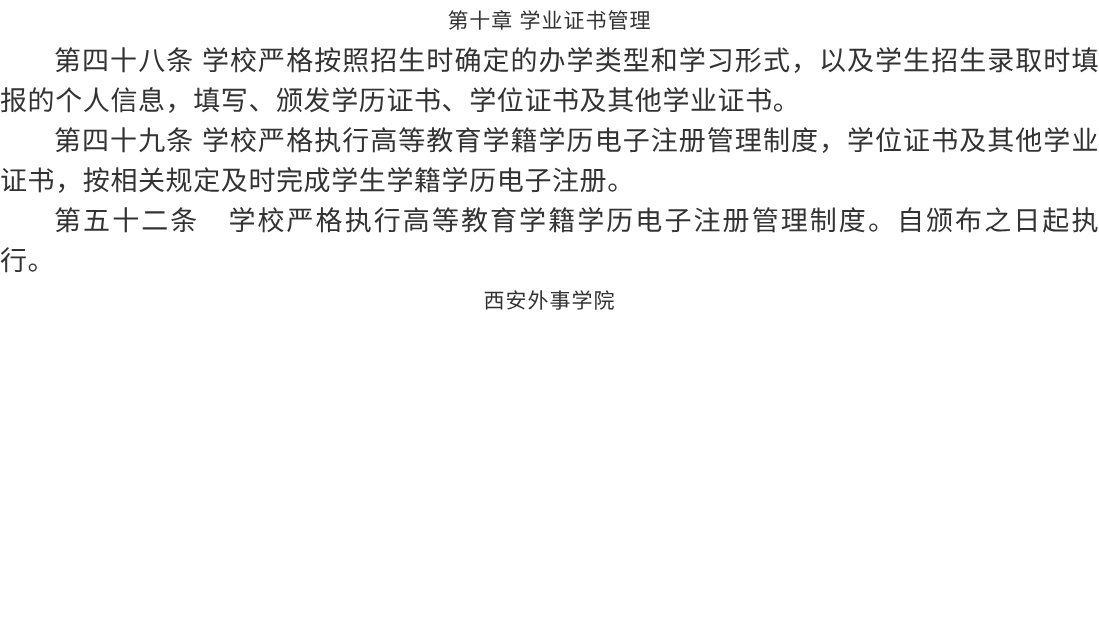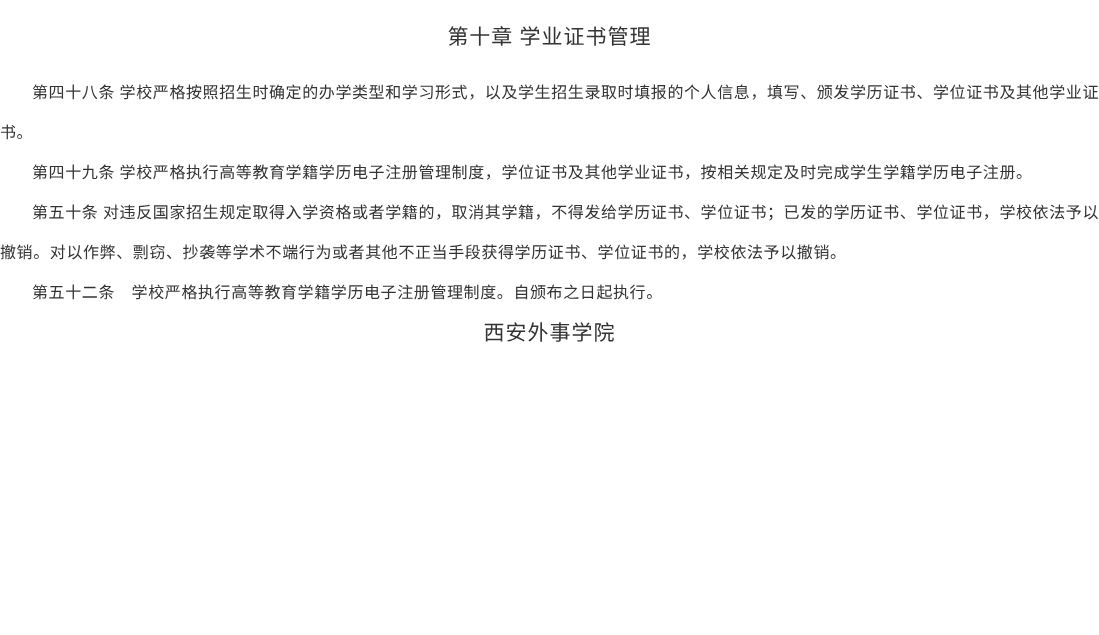--- a/index.html
+++ b/index.html
@@ -13,31 +13,31 @@
     overflow: hidden;
     font-family: "Liberation Serif", "DejaVu Serif", serif;
     color: #333333;
   }
   .page {
     width: 1099px;
     padding-top: 1px;
     box-sizing: border-box;
   }
   .chapter-title {
-    margin: 16px;
+    margin: 0;
     font-size: 21px;
     font-weight: 400;
     line-height: 40px;
     letter-spacing: 1px;
     text-align: center;
     white-space: pre-wrap;
   }
   .para {
     margin: 0;
-    font-size: 16px;
+    font-size: 27px;
     line-height: 40px;
     letter-spacing: 0.6px;
     text-indent: 2em;
     text-align: justify;
     text-justify: inter-character;
     white-space: pre-wrap;
   }
   .signature {
     margin: 0;
     font-size: 21px;
@@ -52,20 +52,19 @@
 <body>
 
 <main class="page">
   <h1 class="chapter-title">第十章 学业证书管理</h1>
 
   <p class="para">第四十八条 学校严格按照招生时确定的办学类型和学习形式，以及学生招生录取时填报的个人信息，填写、颁发学历证书、学位证书及其他学业证书。</p>
 
 
   <p class="para">第四十九条 学校严格执行高等教育学籍学历电子注册管理制度，学位证书及其他学业证书，按相关规定及时完成学生学籍学历电子注册。</p>
 
-  <p class="para">第五十条 对违反国家招生规定取得入学资格或者学籍的，取消其学籍，不得发给学历证书、学位证书；已发的学历证书、学位证书，学校依法予以撤销。对以作弊、剽窃、抄袭等学术不端行为或者其他不正当手段获得学历证书、学位证书的，学校依法予以撤销。</p>
 
 
 
   <p class="para">第五十二条　学校严格执行高等教育学籍学历电子注册管理制度。自颁布之日起执行。</p>
 
   <p class="signature">西安外事学院</p>
 </main>
 
 </body></html>

